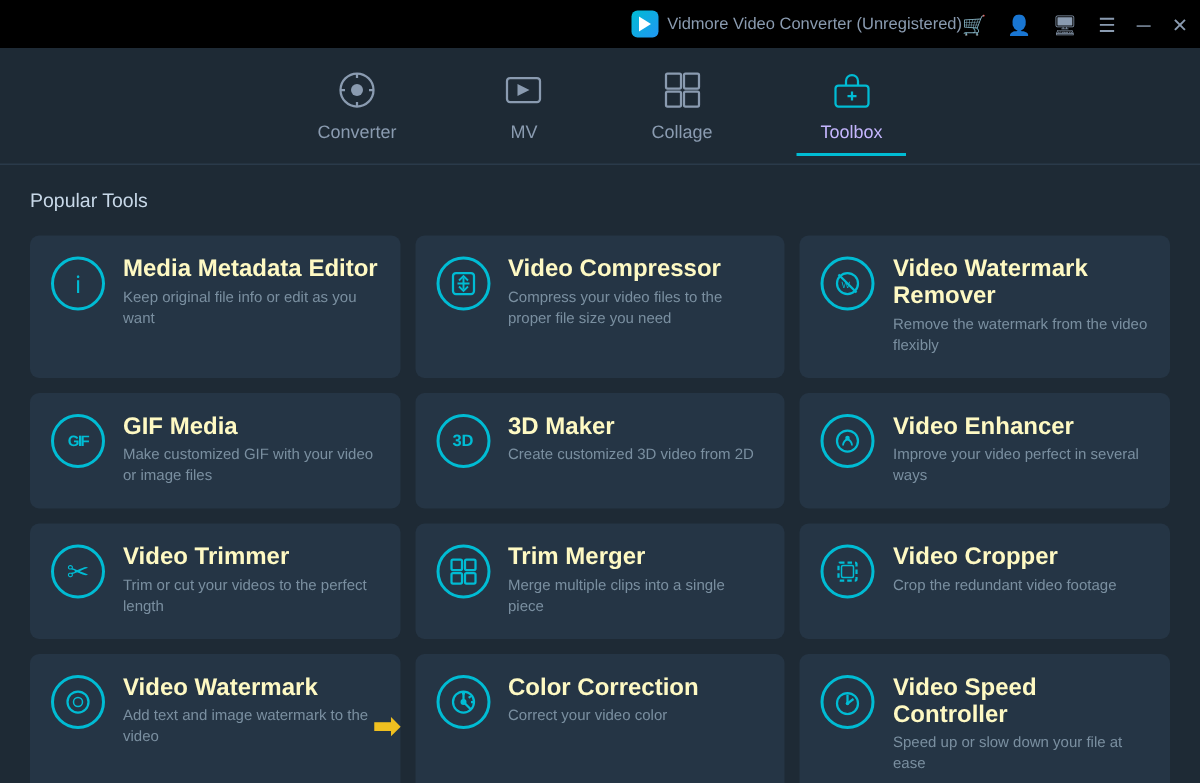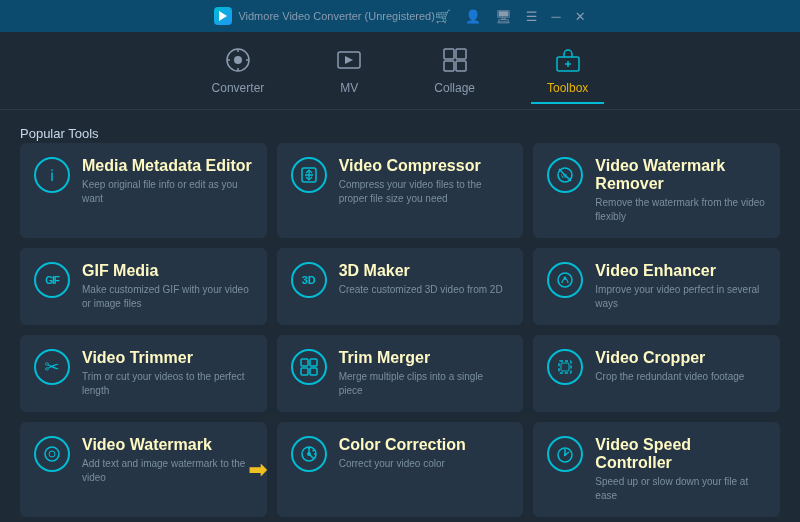--- a/index.html
+++ b/index.html
@@ -8,26 +8,26 @@
       height: 522px;
       background: #1e2a35;
       font-family: 'Segoe UI', Arial, sans-serif;
       color: #c8d8e8;
       overflow: hidden;
       user-select: none;
     }
 
     
     .title-bar {
-      background: #0c4a6e;
+      background: #000000;
       height: 32px;
       display: flex;
       align-items: center;
       padding: 0 8px;
-      justify-content: center;
+      justify-content: flex-end;
     }
     .title-bar-left {
       display: flex;
       align-items: center;
       gap: 6px;
     }
     .app-logo {
       width: 18px; height: 18px;
       background: linear-gradient(135deg, #00bcd4, #2196f3);
       border-radius: 4px;
@@ -64,21 +64,21 @@
       flex-direction: column;
       align-items: center;
       gap: 4px;
       cursor: pointer;
       padding: 8px 16px;
       position: relative;
       color: #8a9bb0;
       transition: color 0.2s;
     }
     .nav-tab.active {
-      color: #eab308;
+      color: #c4b5fd;
     }
     .nav-tab.active::after {
       content: '';
       position: absolute;
       bottom: -1px;
       left: 0; right: 0;
       height: 2px;
       background: #00bcd4;
     }
     .nav-tab-icon {
@@ -91,21 +91,21 @@
 
     
     .main-content {
       padding: 16px 20px;
       height: calc(522px - 32px - 78px);
       overflow-y: auto;
     }
     .section-title {
       font-size: 13px;
       color: #c8d8e8;
-      margin-bottom: 2px;
+      margin-bottom: 16px;
       font-weight: 500;
     }
 
     
     .tools-grid {
       display: grid;
       grid-template-columns: repeat(3, 1fr);
       gap: 10px;
     }
     .tool-card {

